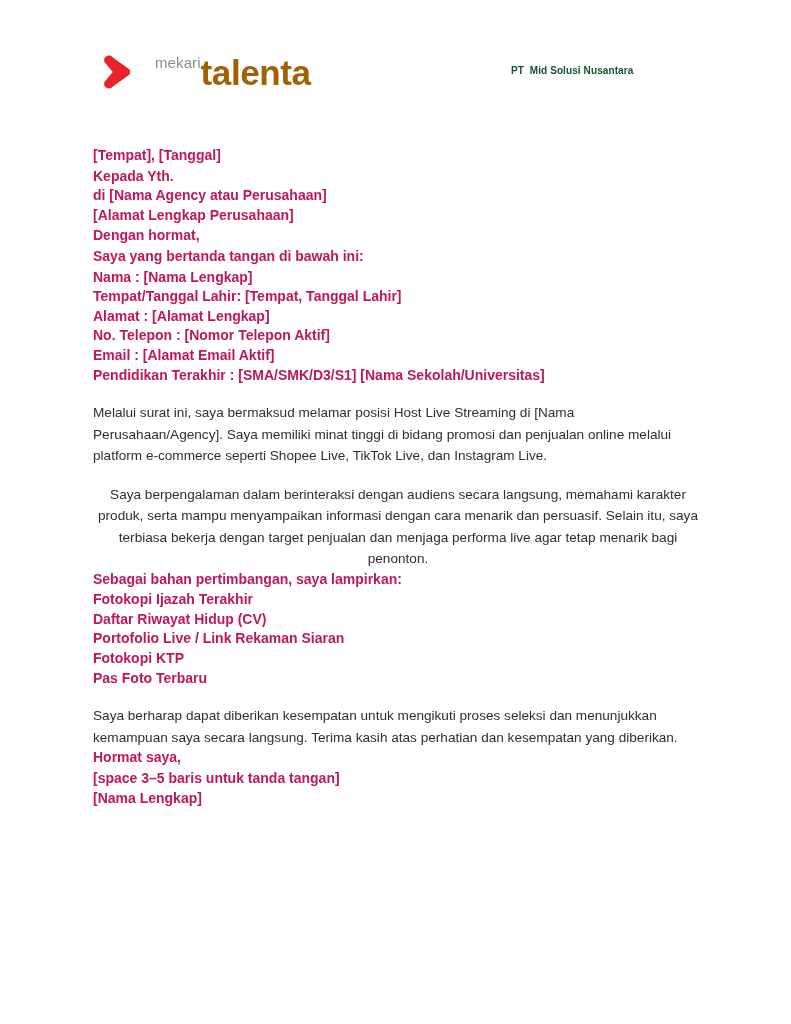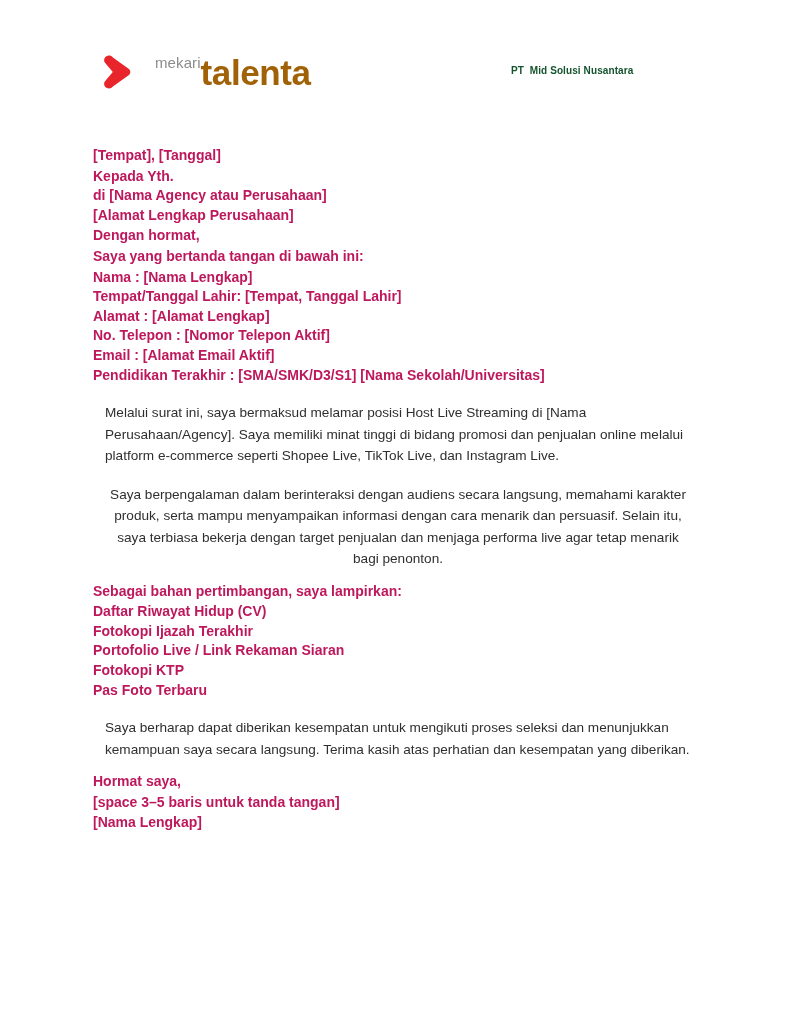--- a/index.html
+++ b/index.html
@@ -98,21 +98,21 @@
   }
 
   .block + .block {
     margin-top: 1px;
   }
 
   .para {
     font-size: 13.6px;
     line-height: 21.5px;
     color: #2f2f2f;
-    margin: 12px;
+    margin: 0;
     text-align: left;
   }
 
   .para + .para {
     margin-top: 17px;
     text-align: center;
   }
 
   .lines div {
     white-space: pre;
@@ -163,22 +163,22 @@
       <div>Pendidikan Terakhir : [SMA/SMK/D3/S1] [Nama Sekolah/Universitas]</div>
     </div>
 
     <p class="para gap-sm">Melalui surat ini, saya bermaksud melamar posisi Host Live Streaming di [Nama Perusahaan/Agency]. Saya memiliki minat tinggi di bidang promosi dan penjualan online melalui platform e-commerce seperti Shopee Live, TikTok Live, dan Instagram Live.</p>
 
     <p class="para">Saya berpengalaman dalam berinteraksi dengan audiens secara langsung, memahami karakter produk, serta mampu menyampaikan informasi dengan cara menarik dan persuasif. Selain itu, saya terbiasa bekerja dengan target penjualan dan menjaga performa live agar tetap menarik bagi penonton.</p>
 
     <div class="block">Sebagai bahan pertimbangan, saya lampirkan:</div>
 
     <div class="block lines">
+      <div>Fotokopi Ijazah Terakhir</div>
       <div>Daftar Riwayat Hidup (CV)</div>
-      <div>Fotokopi Ijazah Terakhir</div>
       <div>Portofolio Live / Link Rekaman Siaran</div>
       <div>Fotokopi KTP</div>
       <div>Pas Foto Terbaru</div>
     </div>
 
     <p class="para gap-sm">Saya berharap dapat diberikan kesempatan untuk mengikuti proses seleksi dan menunjukkan kemampuan saya secara langsung. Terima kasih atas perhatian dan kesempatan yang diberikan.</p>
 
     <div class="block">Hormat saya,</div>
 
     <div class="block">[space 3–5 baris untuk tanda tangan]</div>

